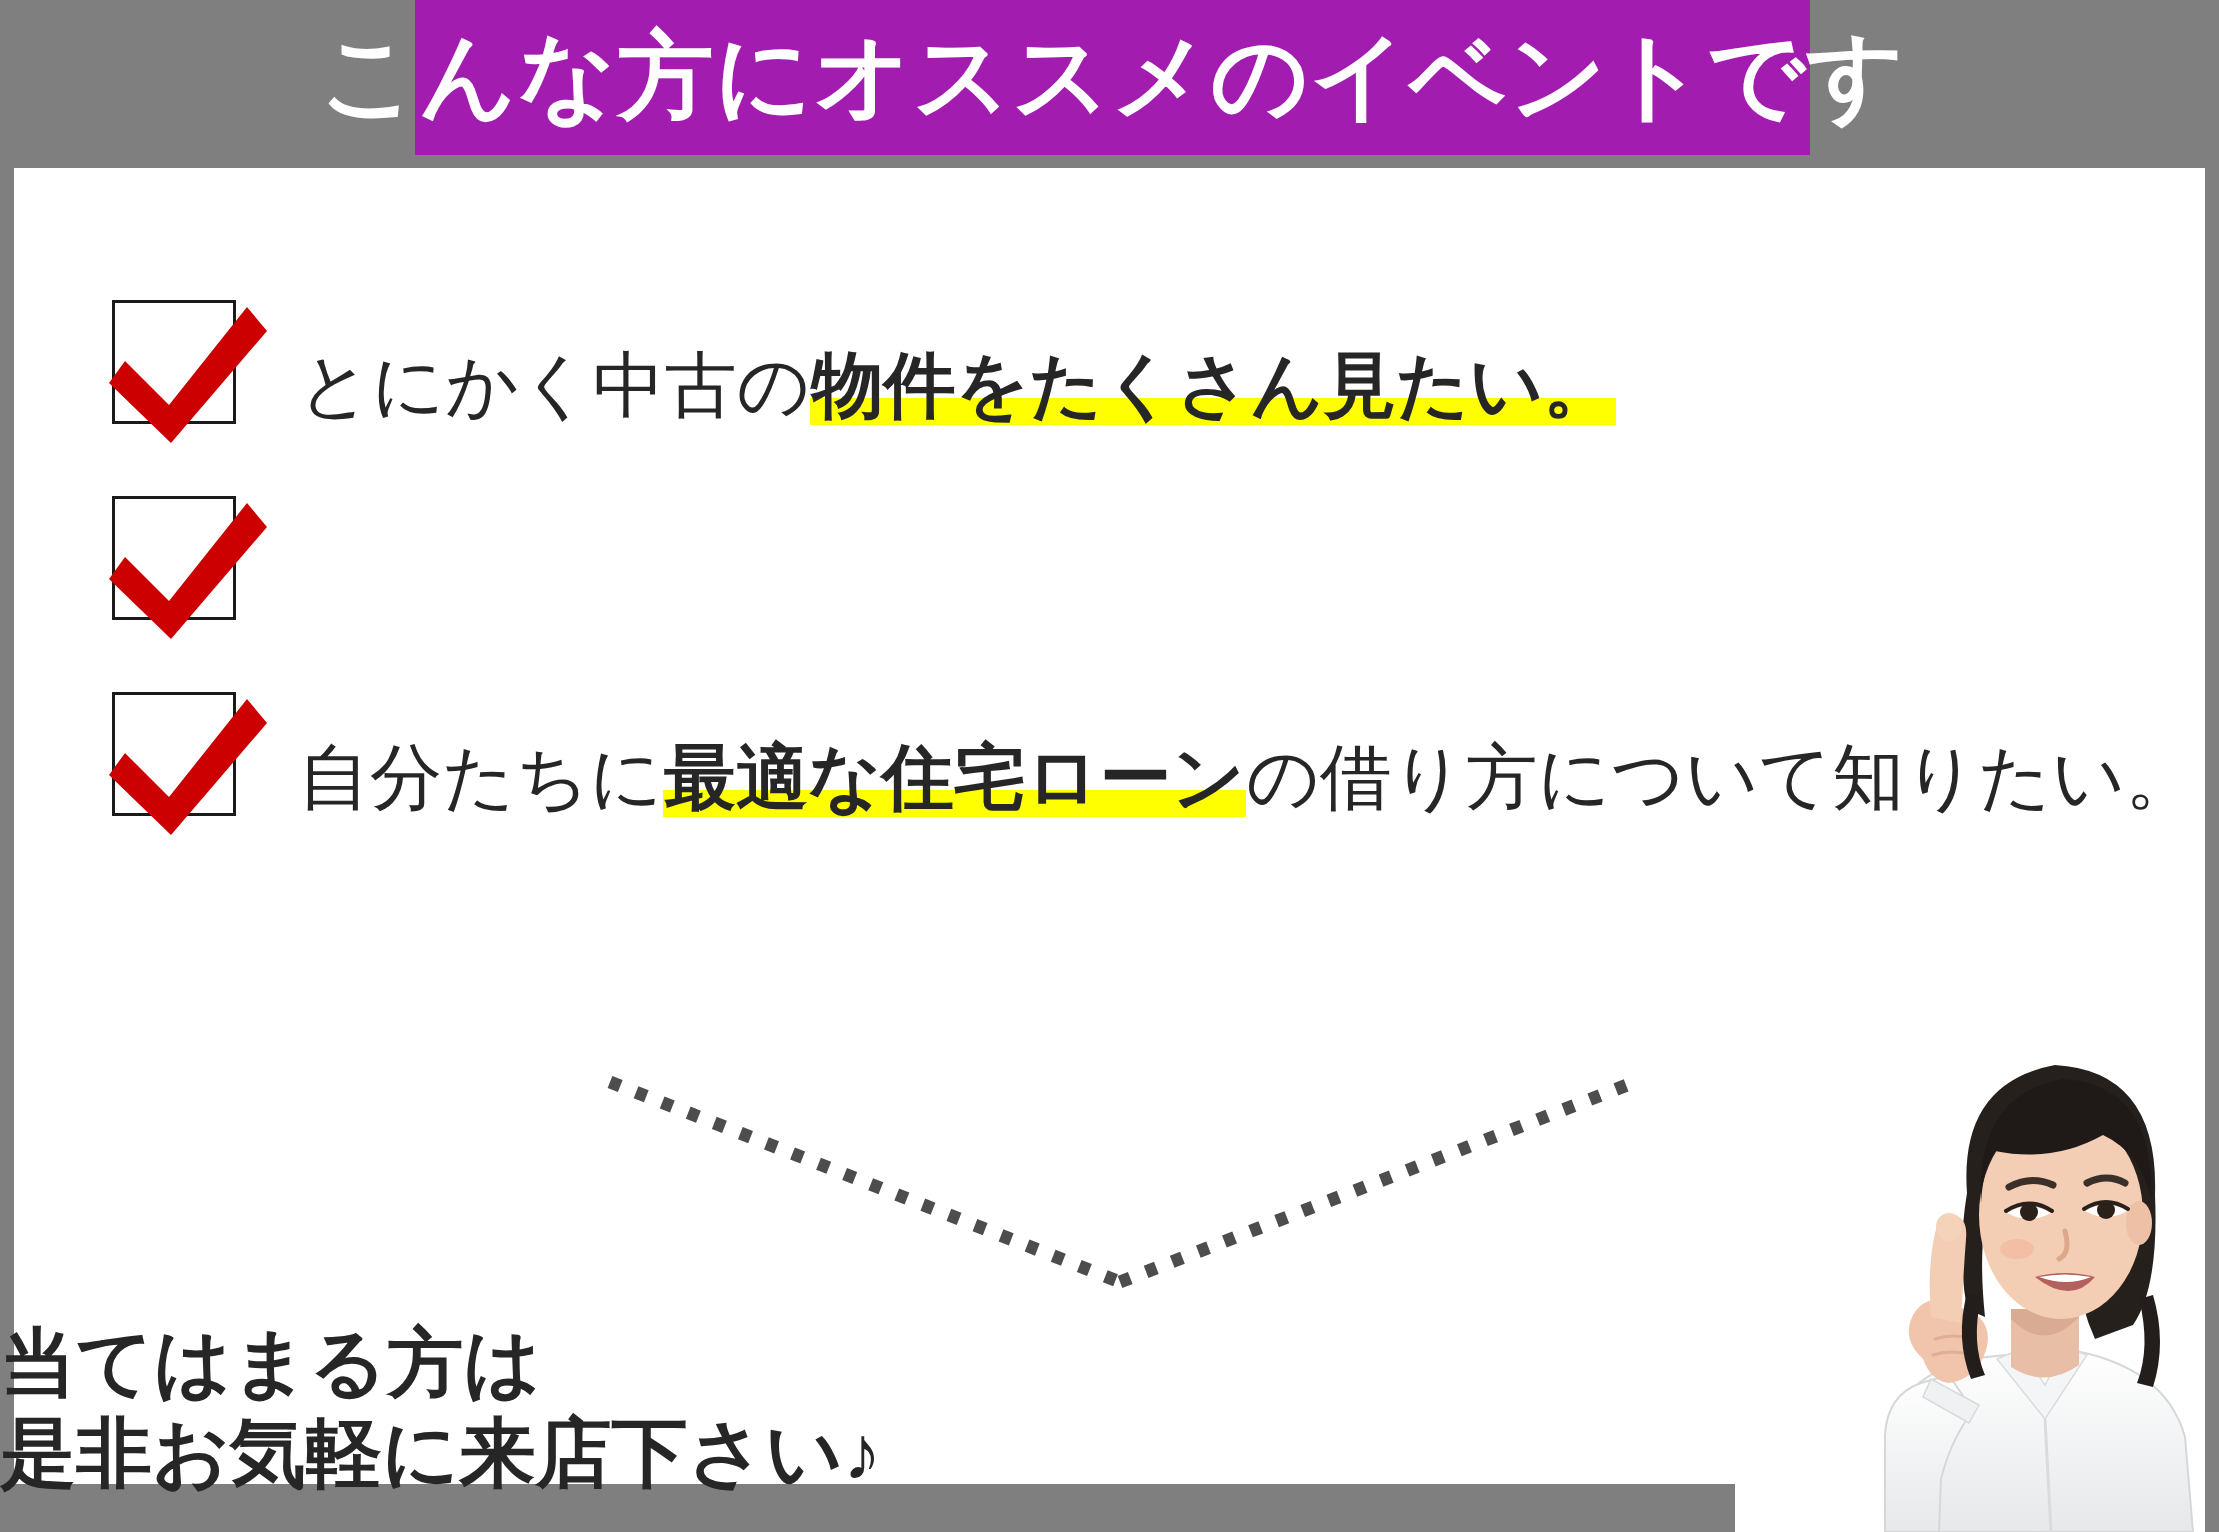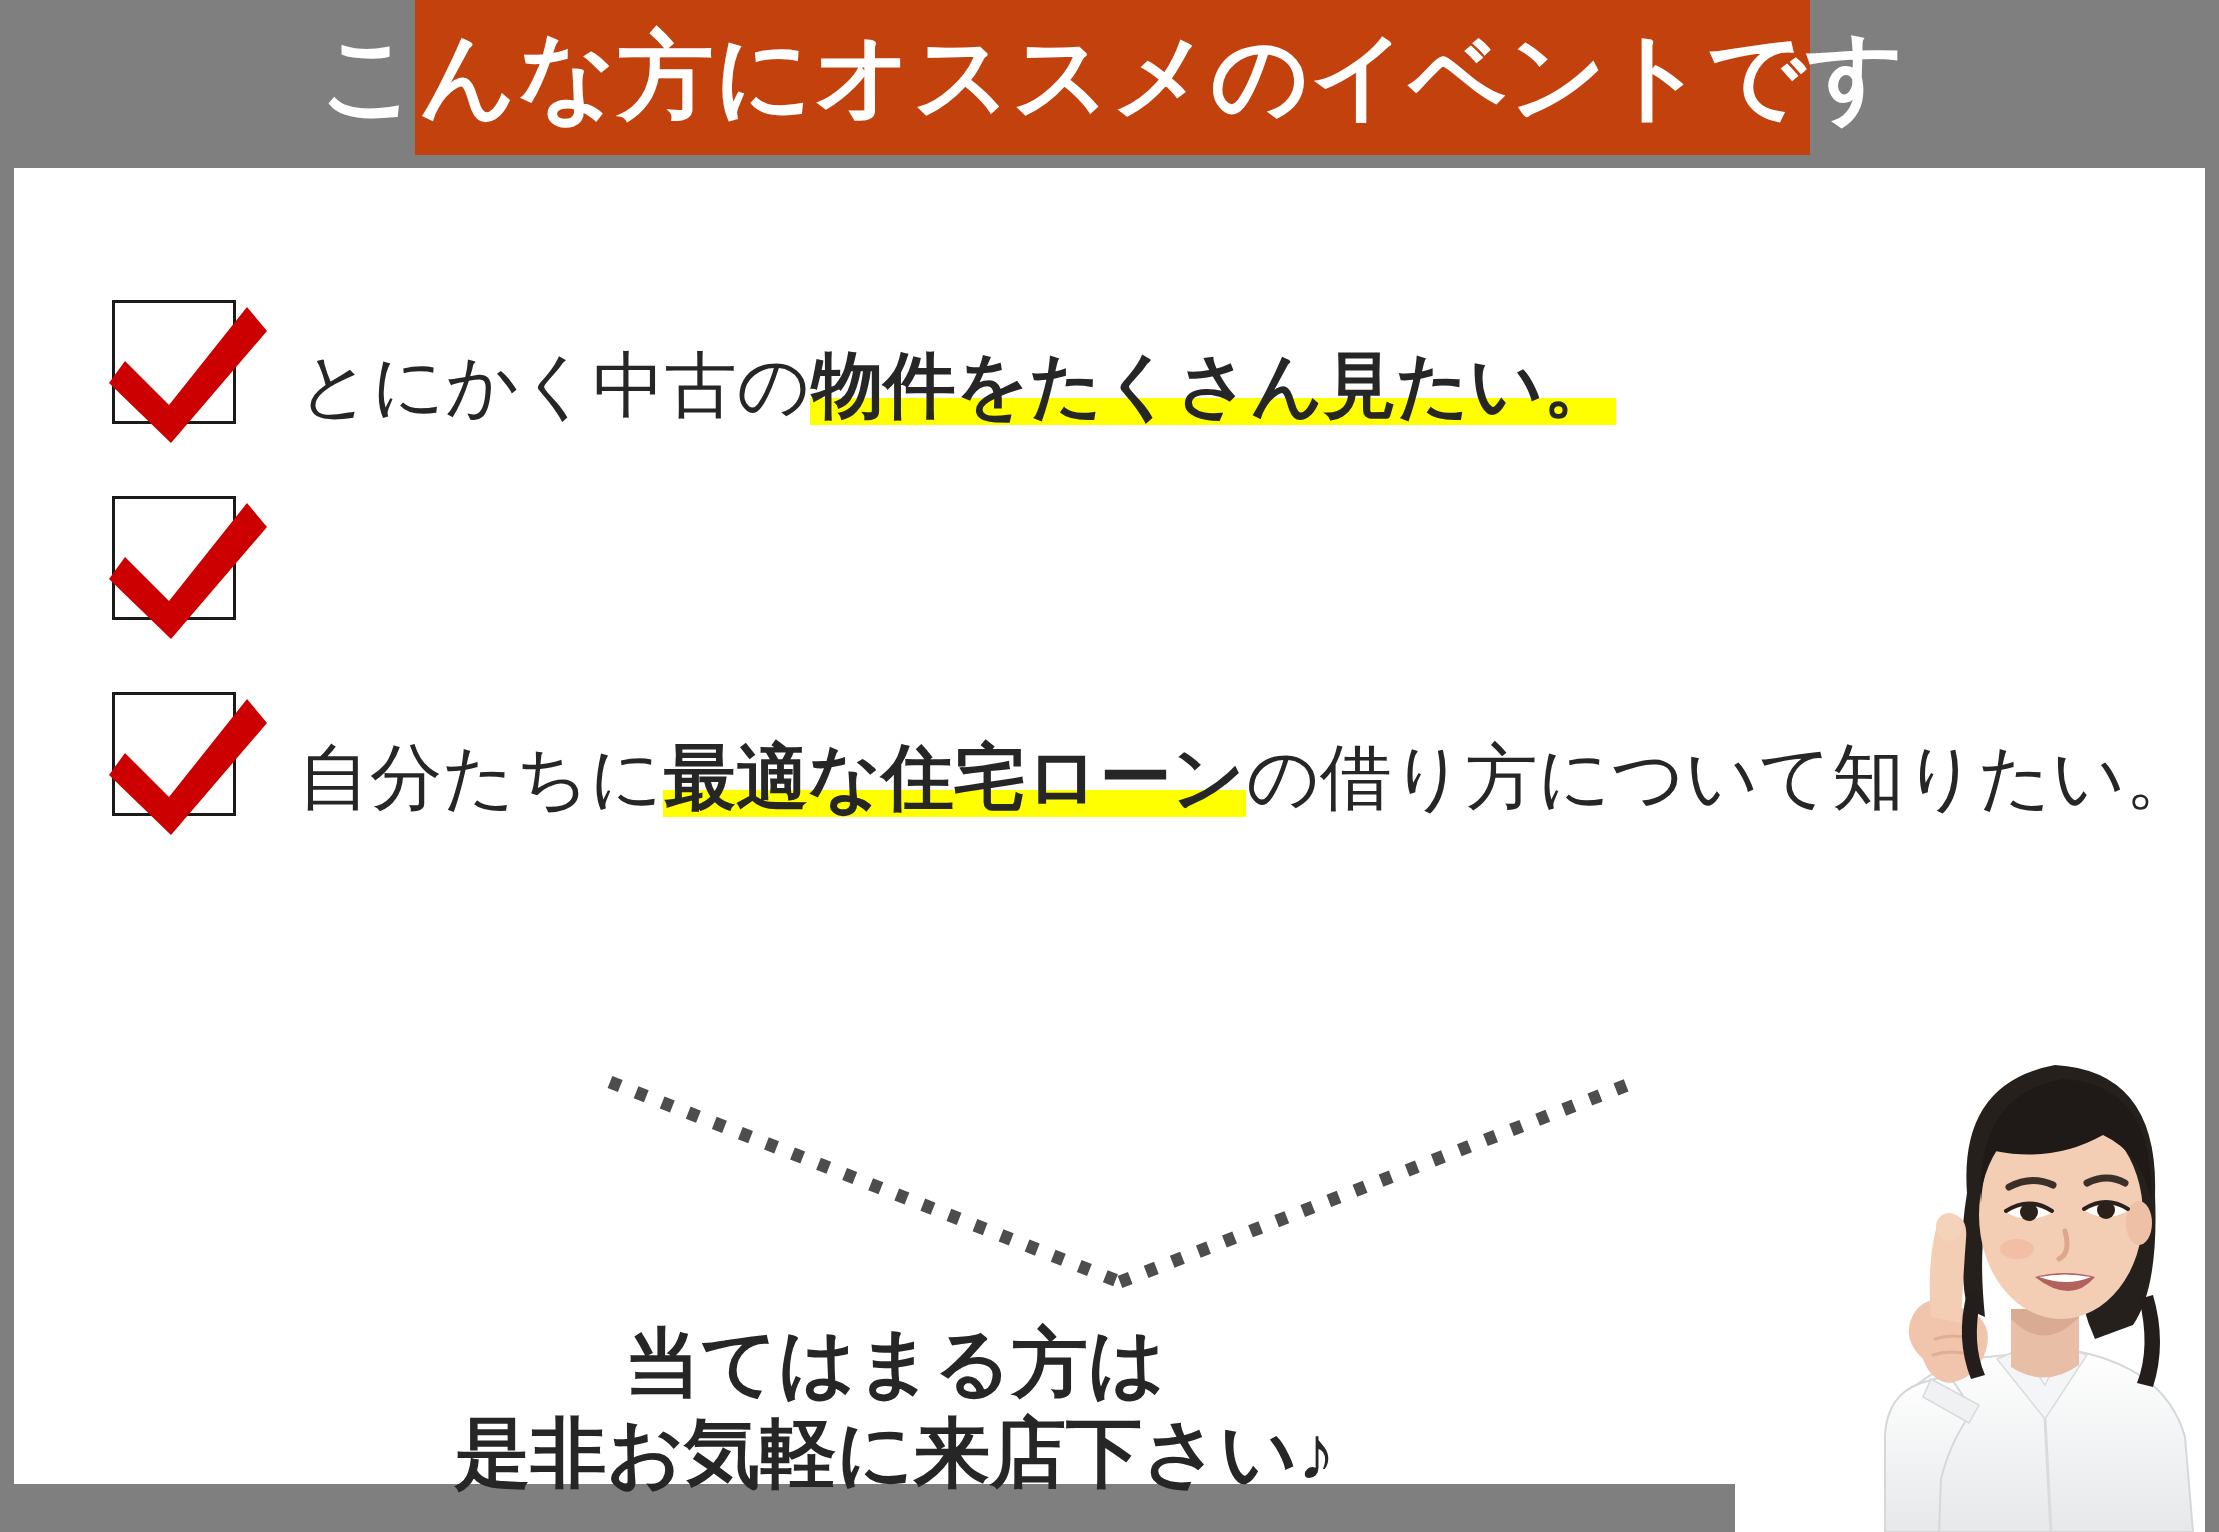--- a/index.html
+++ b/index.html
@@ -45,21 +45,21 @@
     background: #7f7f7f;
   }
 
   
   .banner {
     position: absolute;
     left: 415px;
     top: 0px;
     width: 1395px;
     height: 155px;
-    background: #c2410c;
+    background: #a21caf;
     display: flex;
     align-items: center;
     justify-content: center;
     z-index: 5;
     text-align: right;
   }
   .banner-title {
     color: #ffffff;
     font-size: 96px;
     font-weight: 700;
@@ -120,21 +120,21 @@
     height: 230px;
     z-index: 2;
   }
 
   
   .cta {
     position: absolute;
     left: 0;
     top: 1318px;
     width: 1790px;
-    text-align: center;
+    text-align: left;
     z-index: 6;
   }
   .cta-line {
     font-size: 76px;
     font-weight: 700;
     color: #262626;
     line-height: 1.18;
     white-space: nowrap;
   }
 

